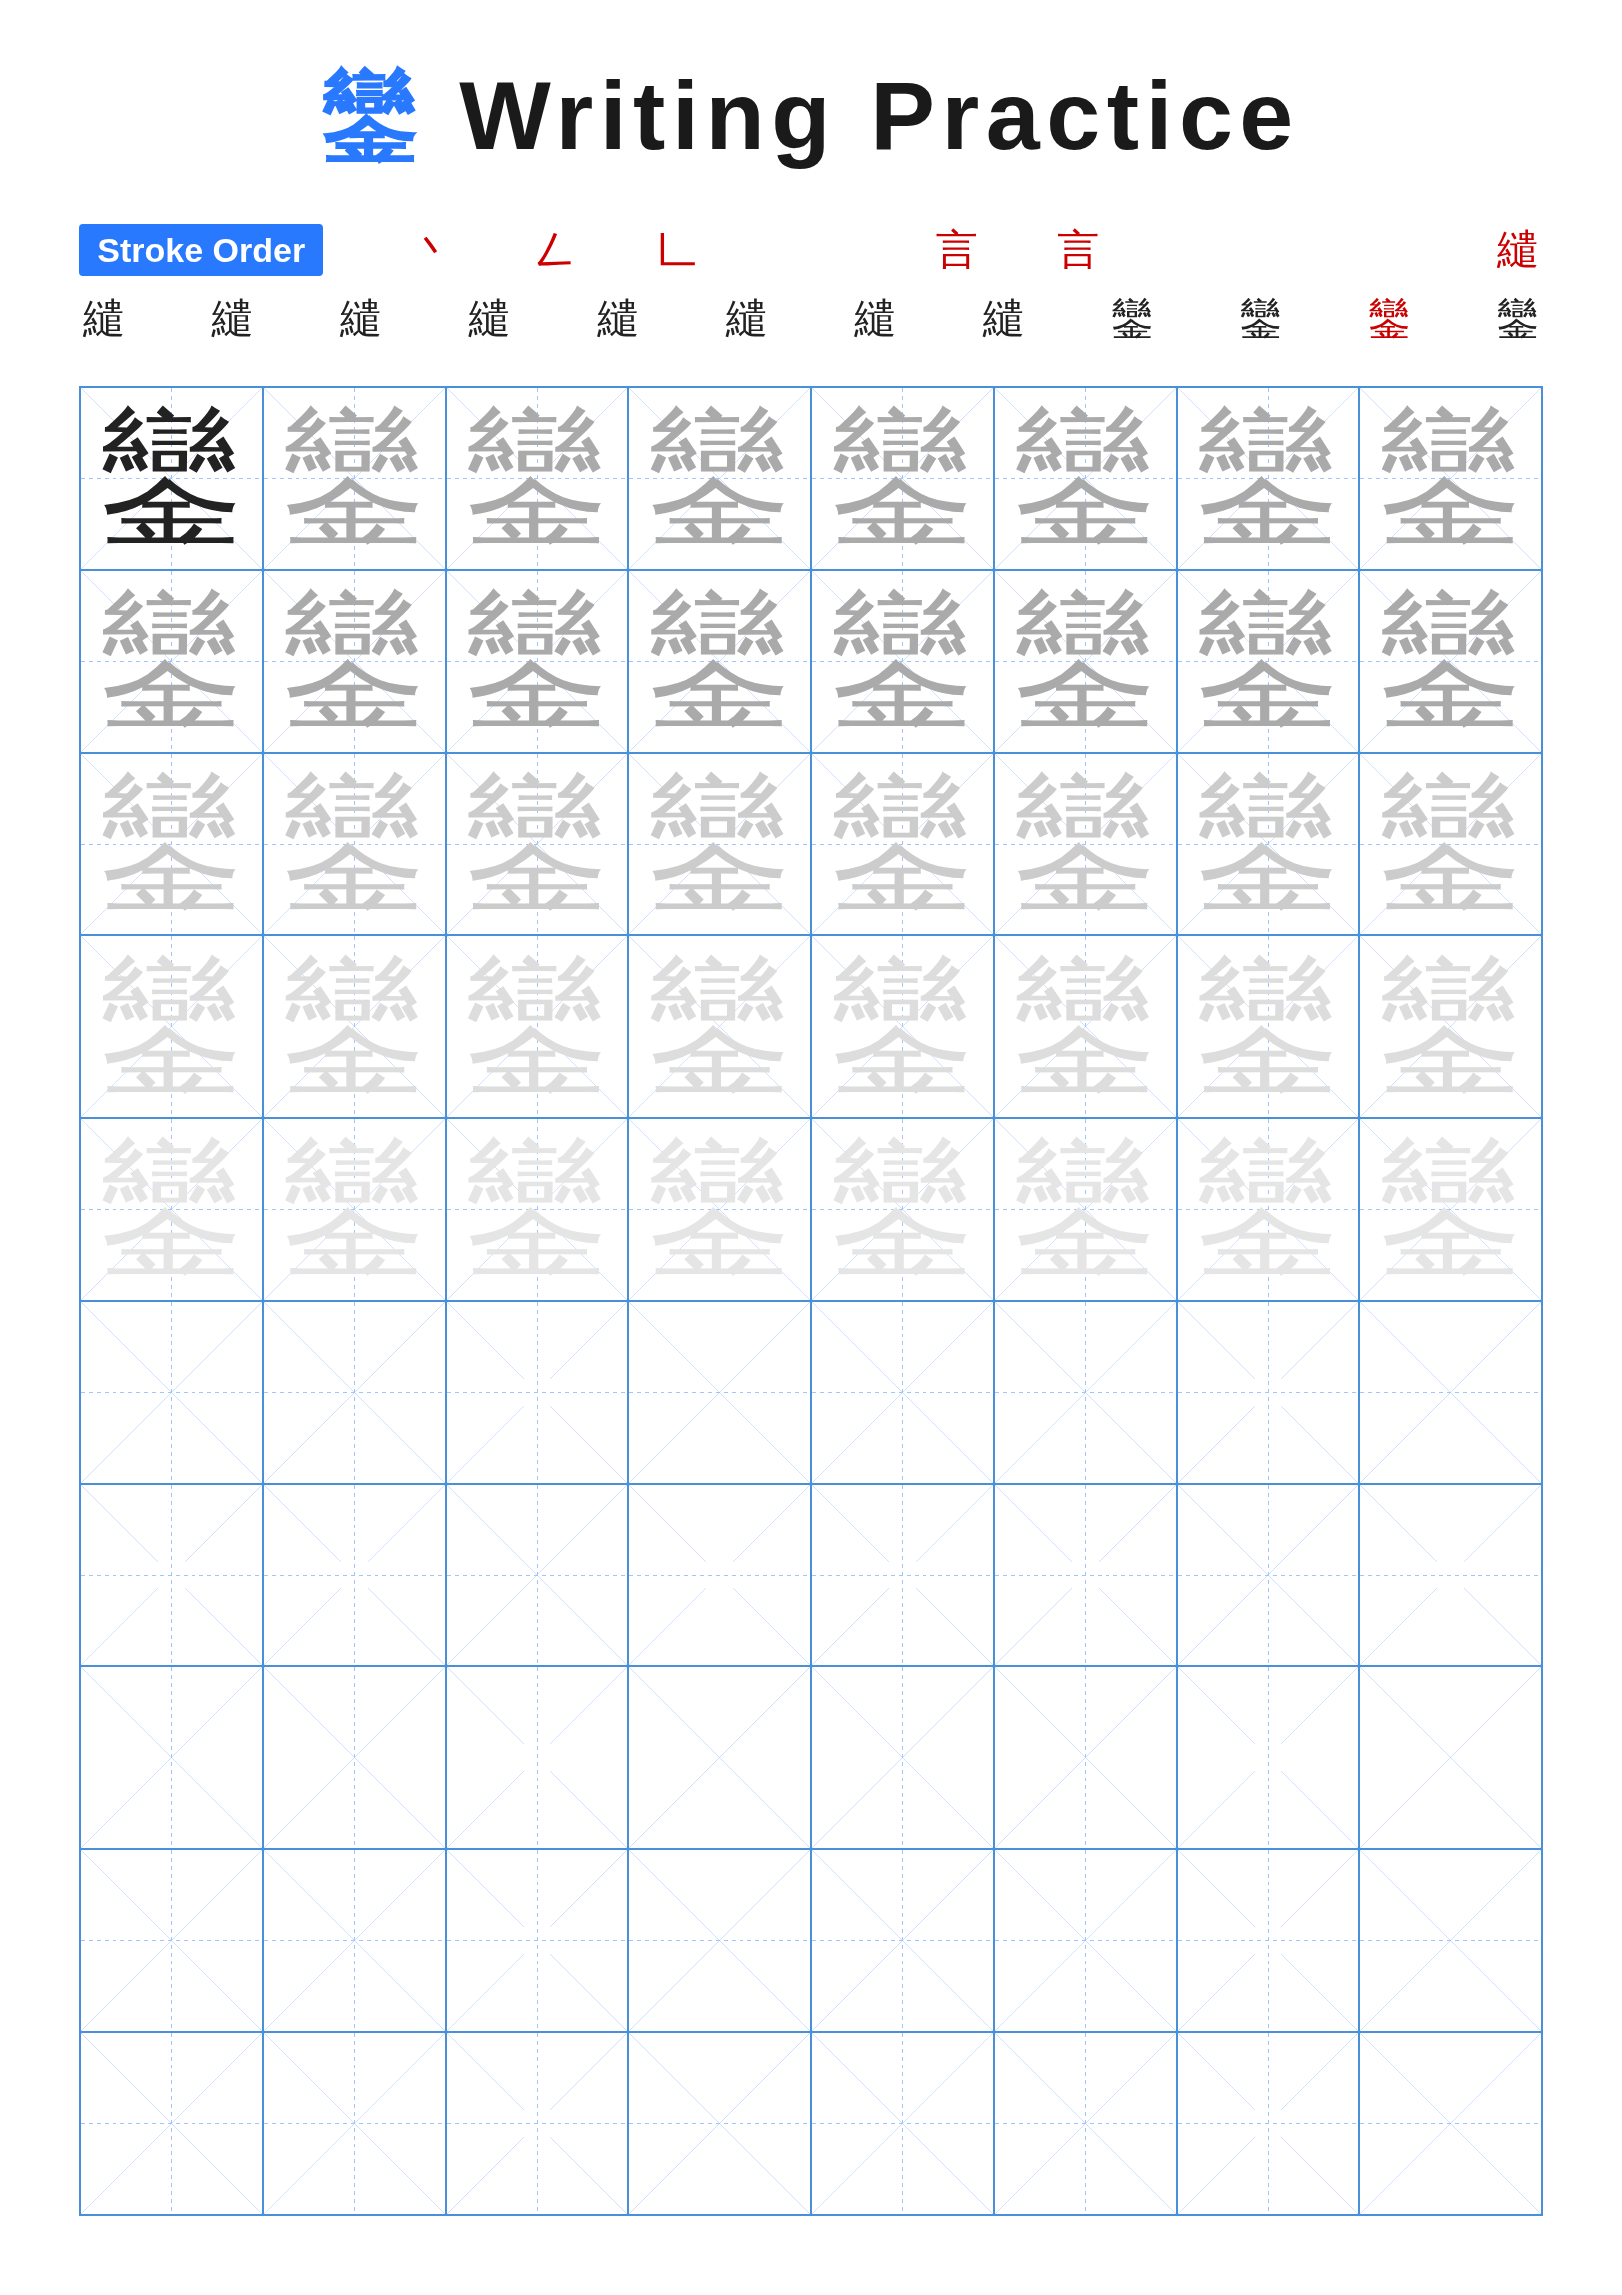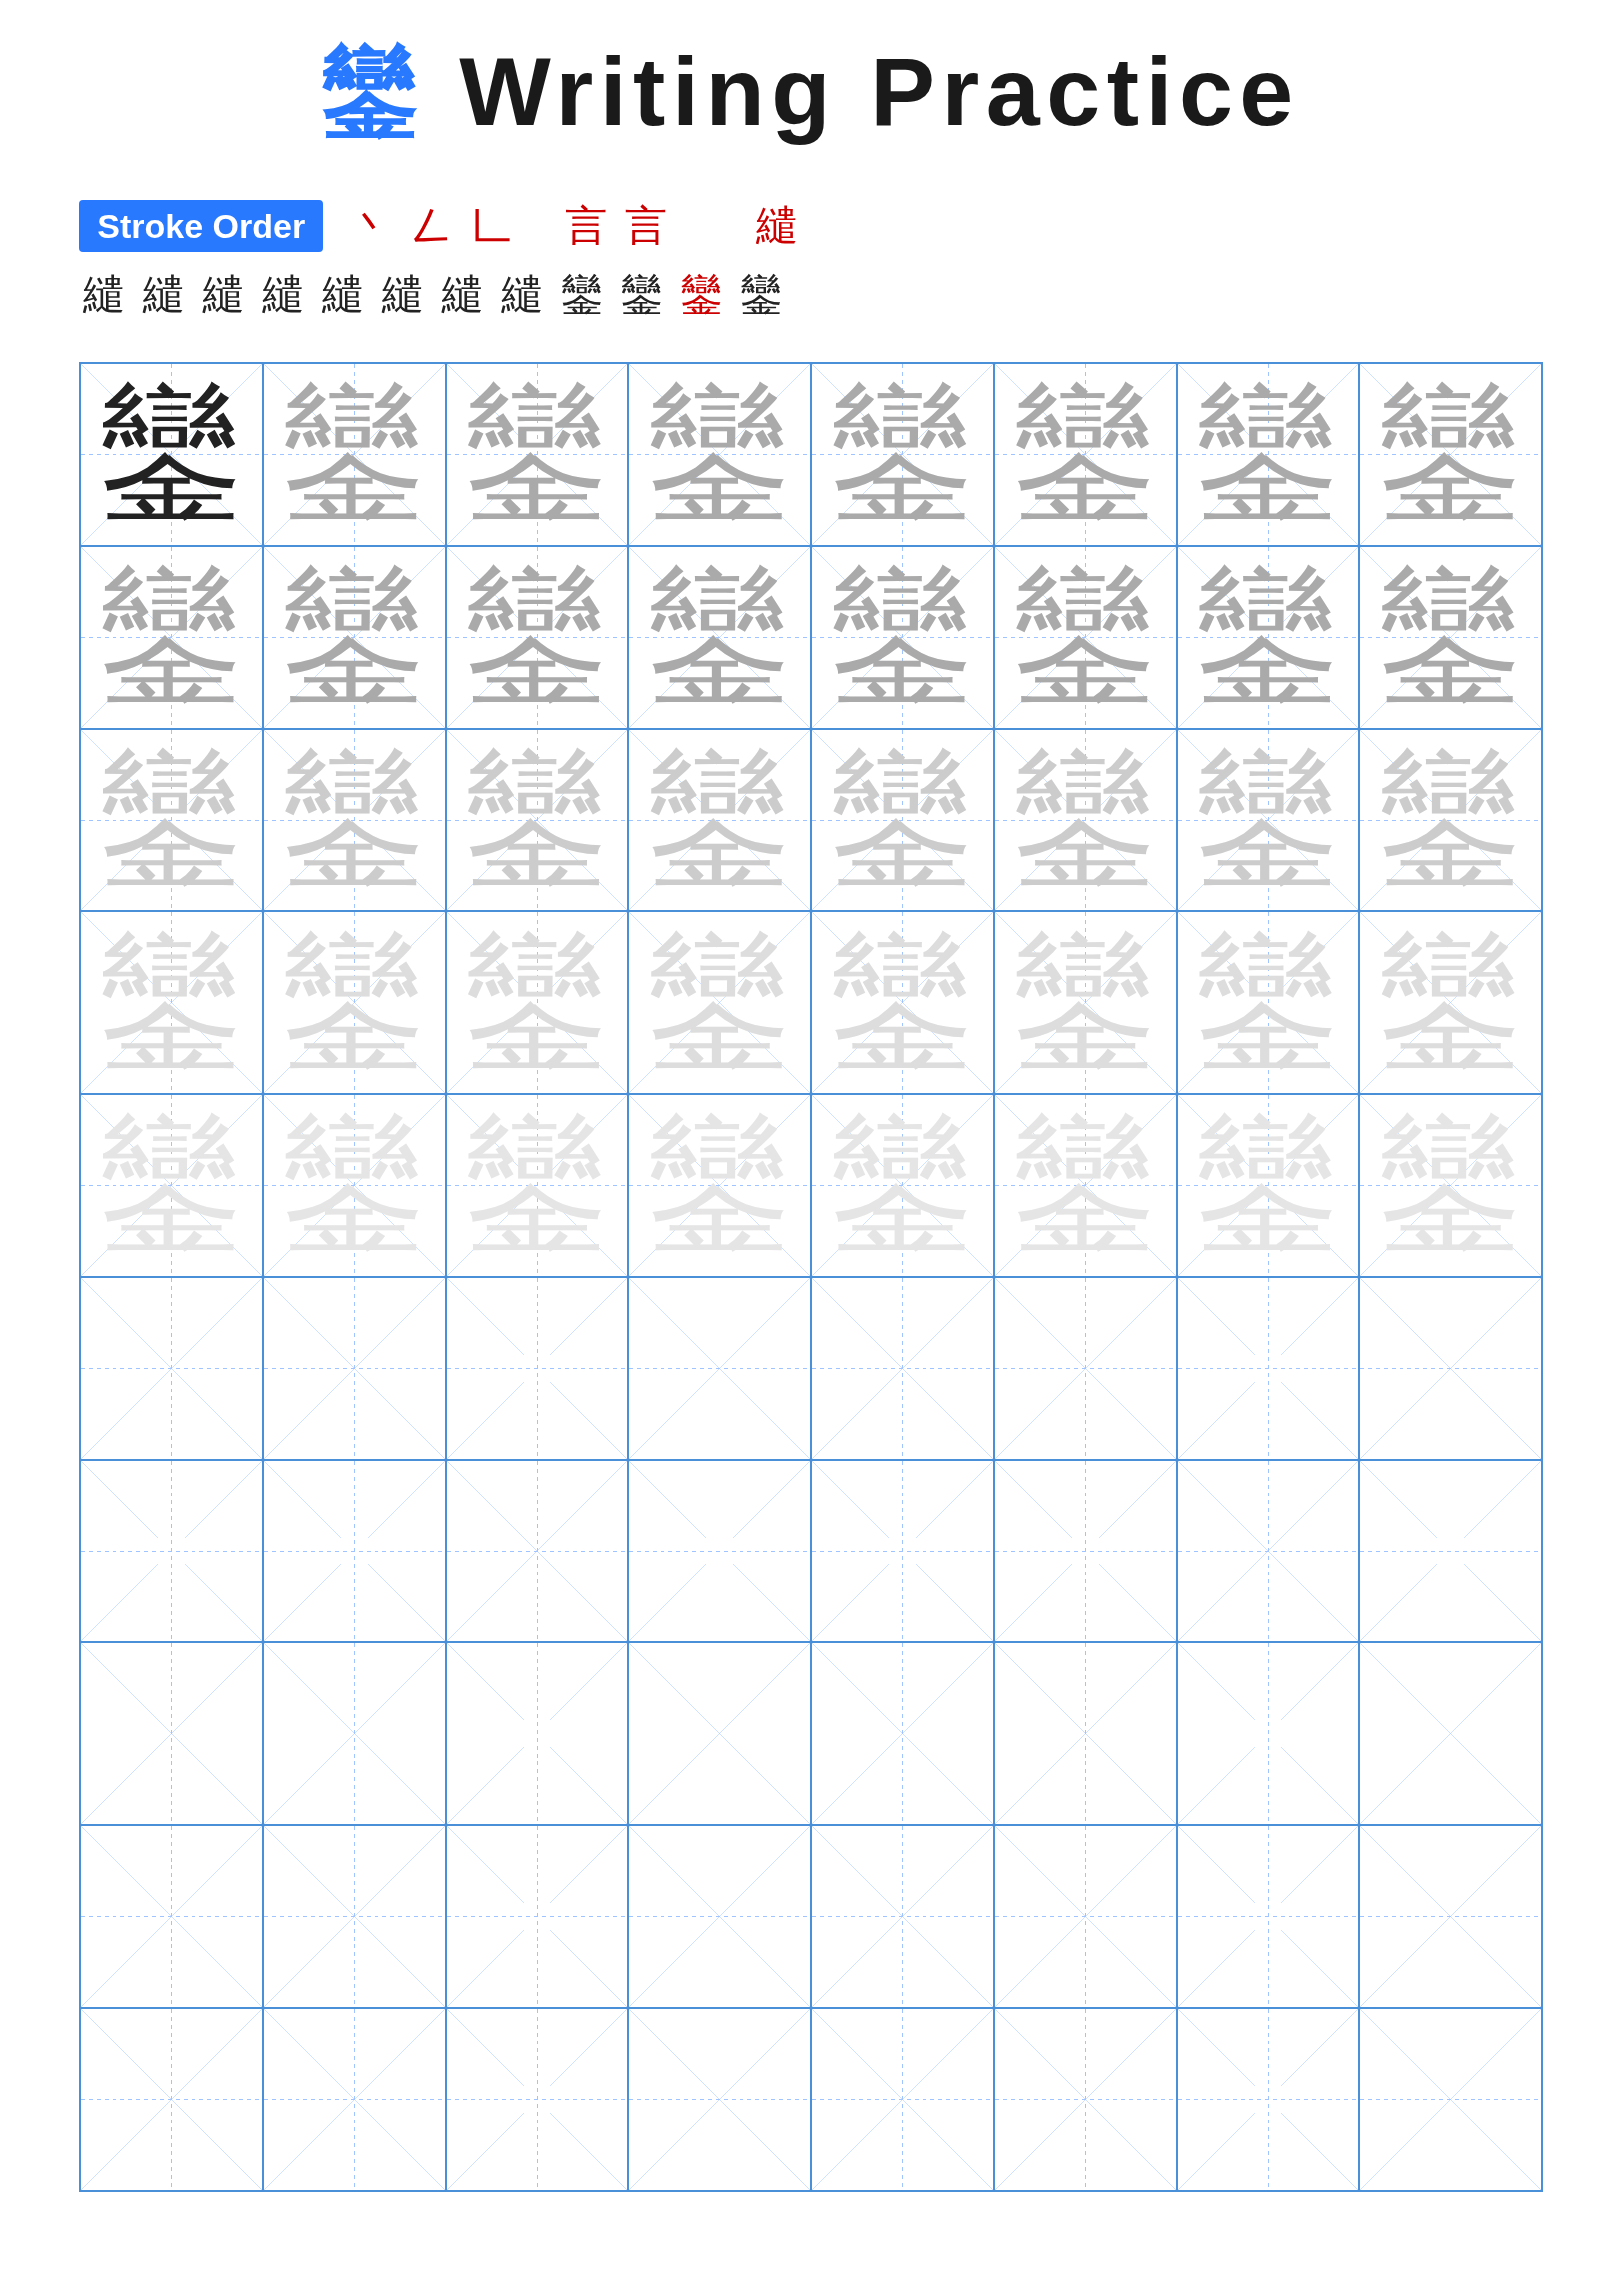--- a/index.html
+++ b/index.html
@@ -9,21 +9,21 @@
       background: #ffffff;
       font-family: serif;
       position: relative;
       overflow: hidden;
     }
 
     .page {
       width: 1622px;
       height: 2029px;
       background: white;
-      padding: 28px 79px;
+      padding: 52px 79px;
       display: flex;
       flex-direction: column;
       align-items: center;
     }
 
     .title {
       font-size: 97px;
       font-weight: bold;
       color: #1a1a1a;
       text-align: center;
@@ -41,20 +41,21 @@
       width: 100%;
       margin-bottom: 26px;
     }
 
     .stroke-order-row {
       display: flex;
       align-items: center;
       flex-wrap: wrap;
       gap: 10px;
       margin-bottom: 13px;
+      justify-content: space-between;
     }
 
     .stroke-order-badge {
       background: #2979ff;
       color: white;
       font-family: Arial, sans-serif;
       font-size: 34px;
       font-weight: bold;
       padding: 6.5px 18.3px;
       border-radius: 3.9px;

